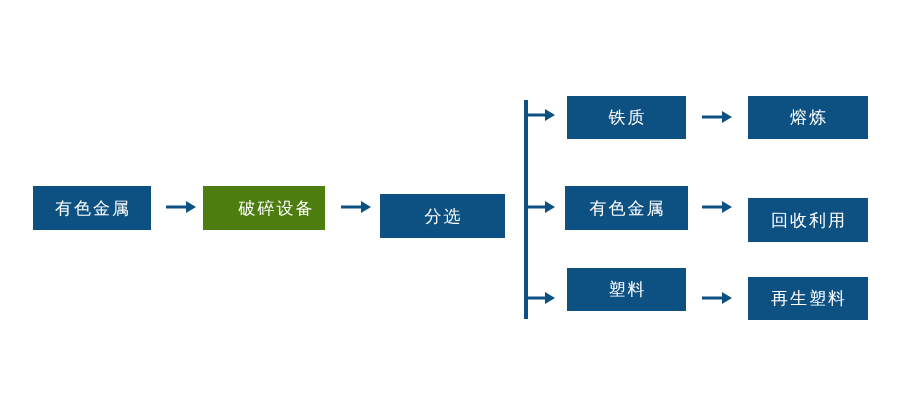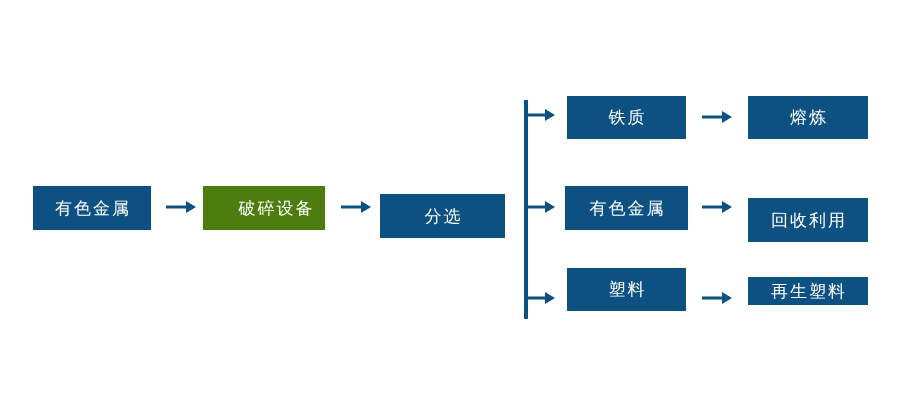--- a/index.html
+++ b/index.html
@@ -117,17 +117,17 @@
   </div>
 
   <div class="node blue" style="left:567px; top:268px; width:119px; height:43px;">
     <span>塑料</span>
   </div>
   <div class="arrow" style="left:702px; top:289px; width:30px; height:18px;">
     <svg width="30" height="18" viewBox="0 0 30 18">
       <path d="M0 7.5 H20 V3 L30 9 L20 15 V10.5 H0 Z" fill="#0d5183"></path>
     </svg>
   </div>
-  <div class="node blue" style="left:748px; top:277px; width:120px; height:28px;">
+  <div class="node blue" style="left:748px; top:277px; width:120px; height:43px;">
     <span>再生塑料</span>
   </div>
 
 </div>
 
 </body></html>

